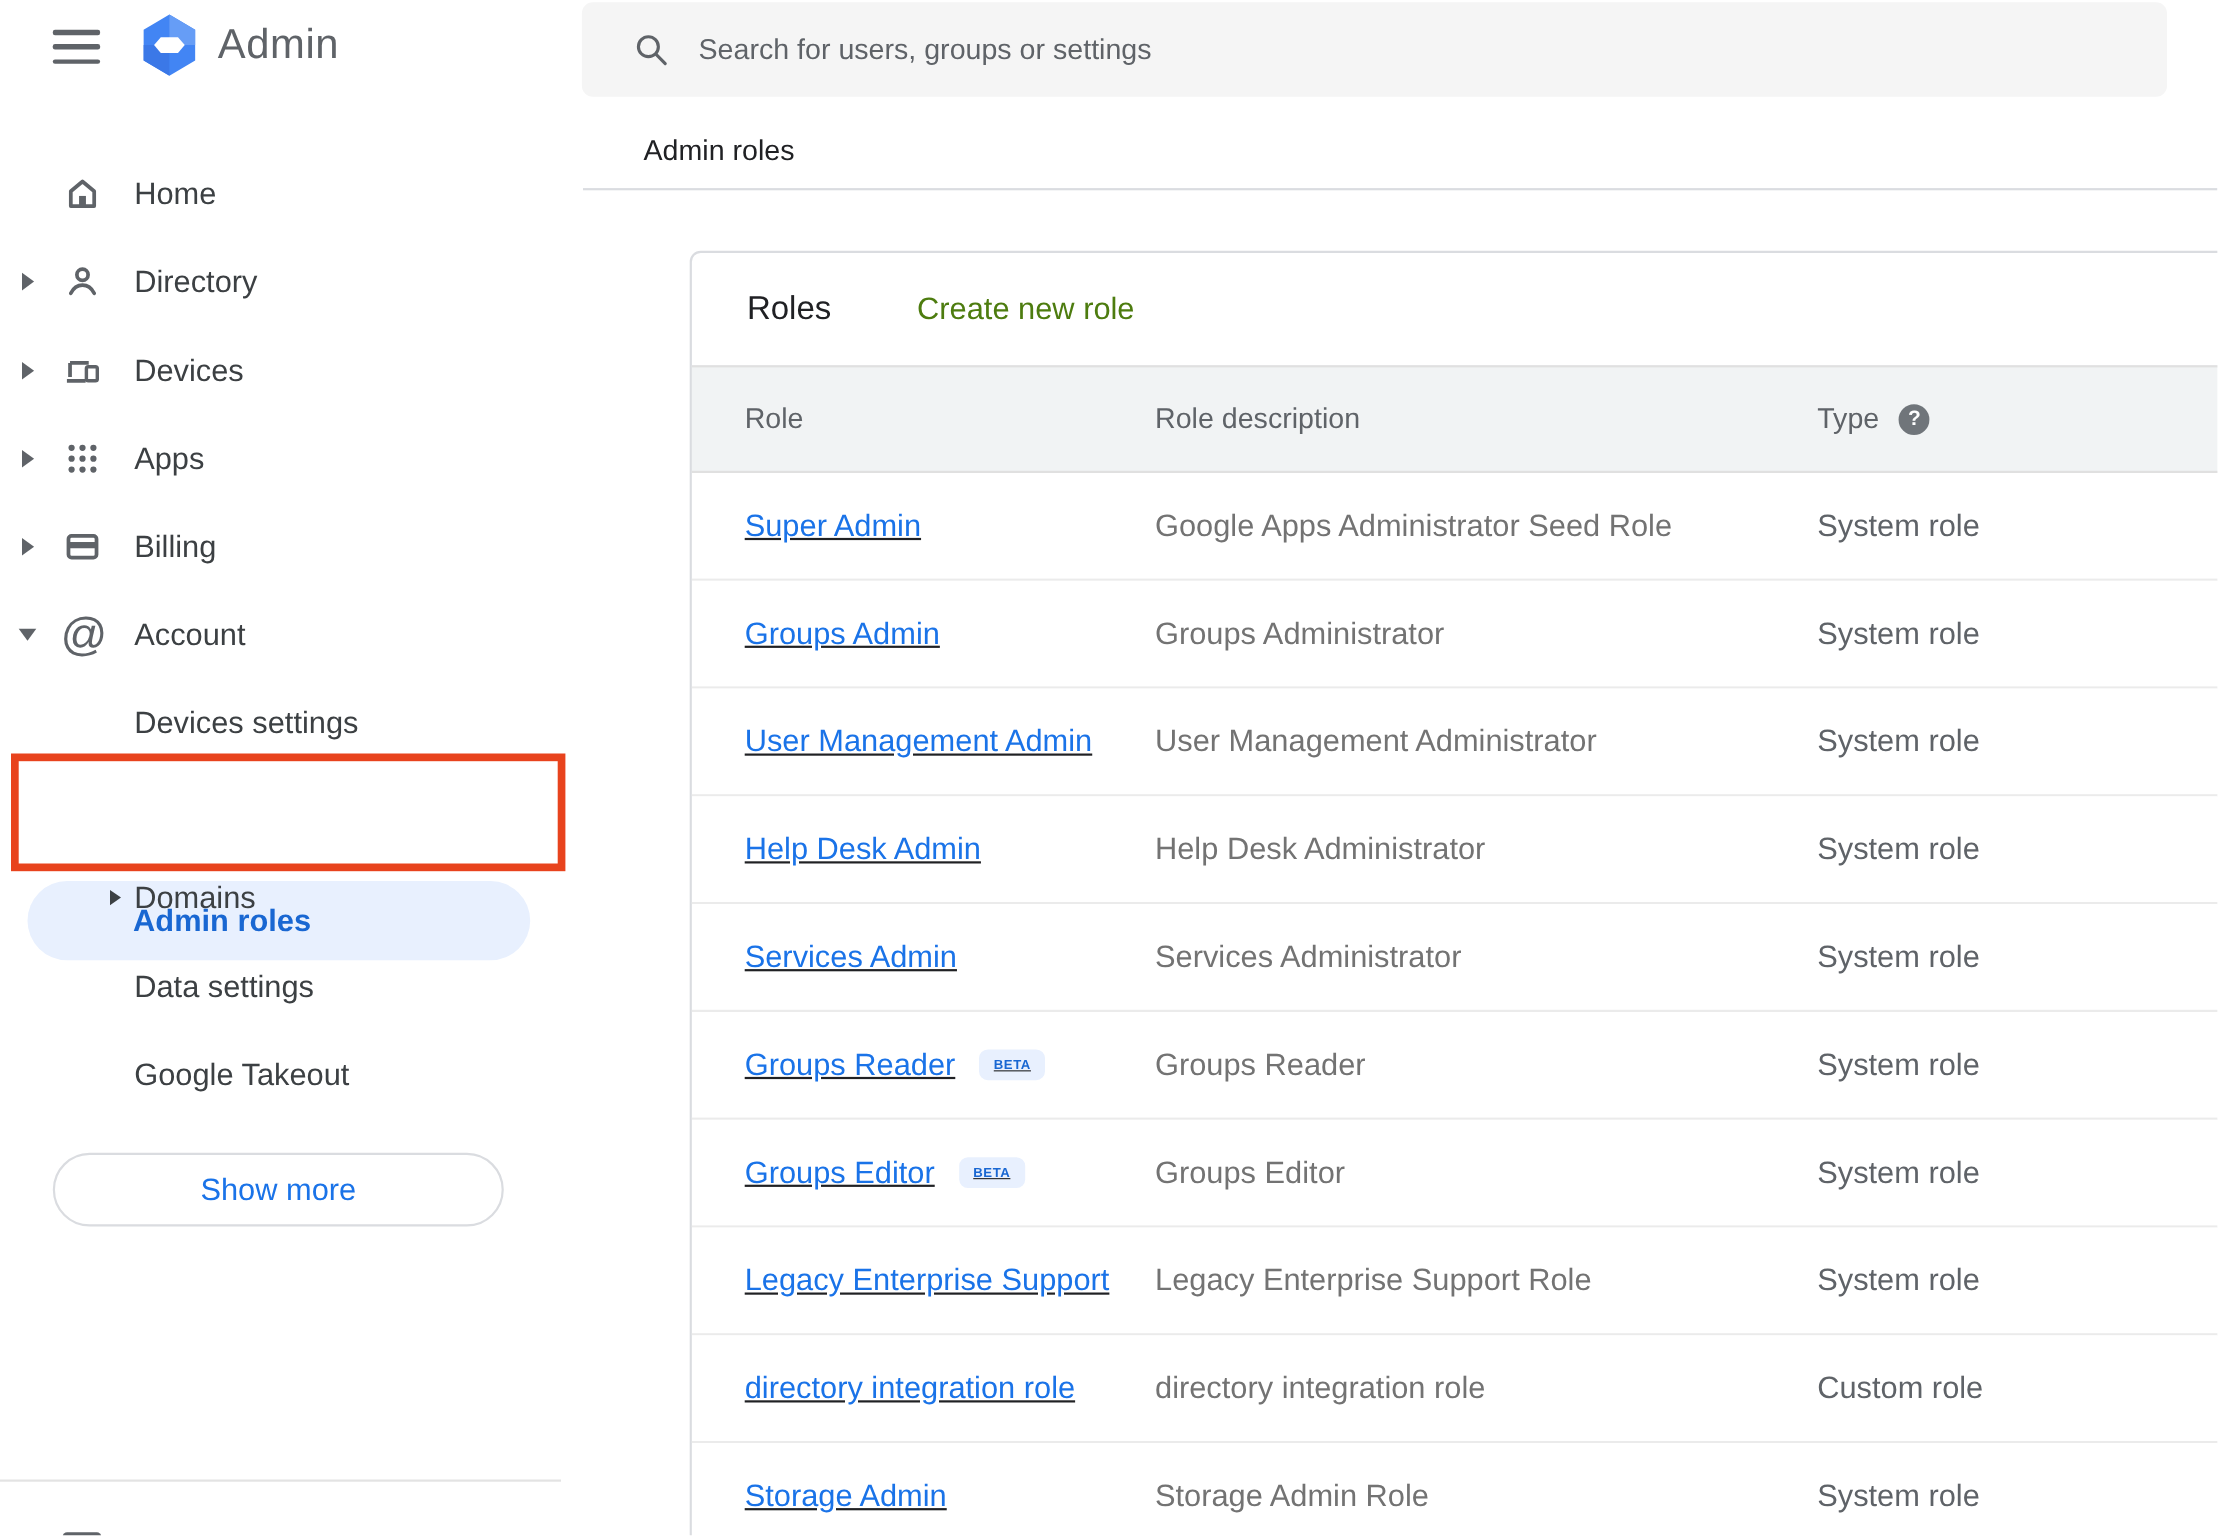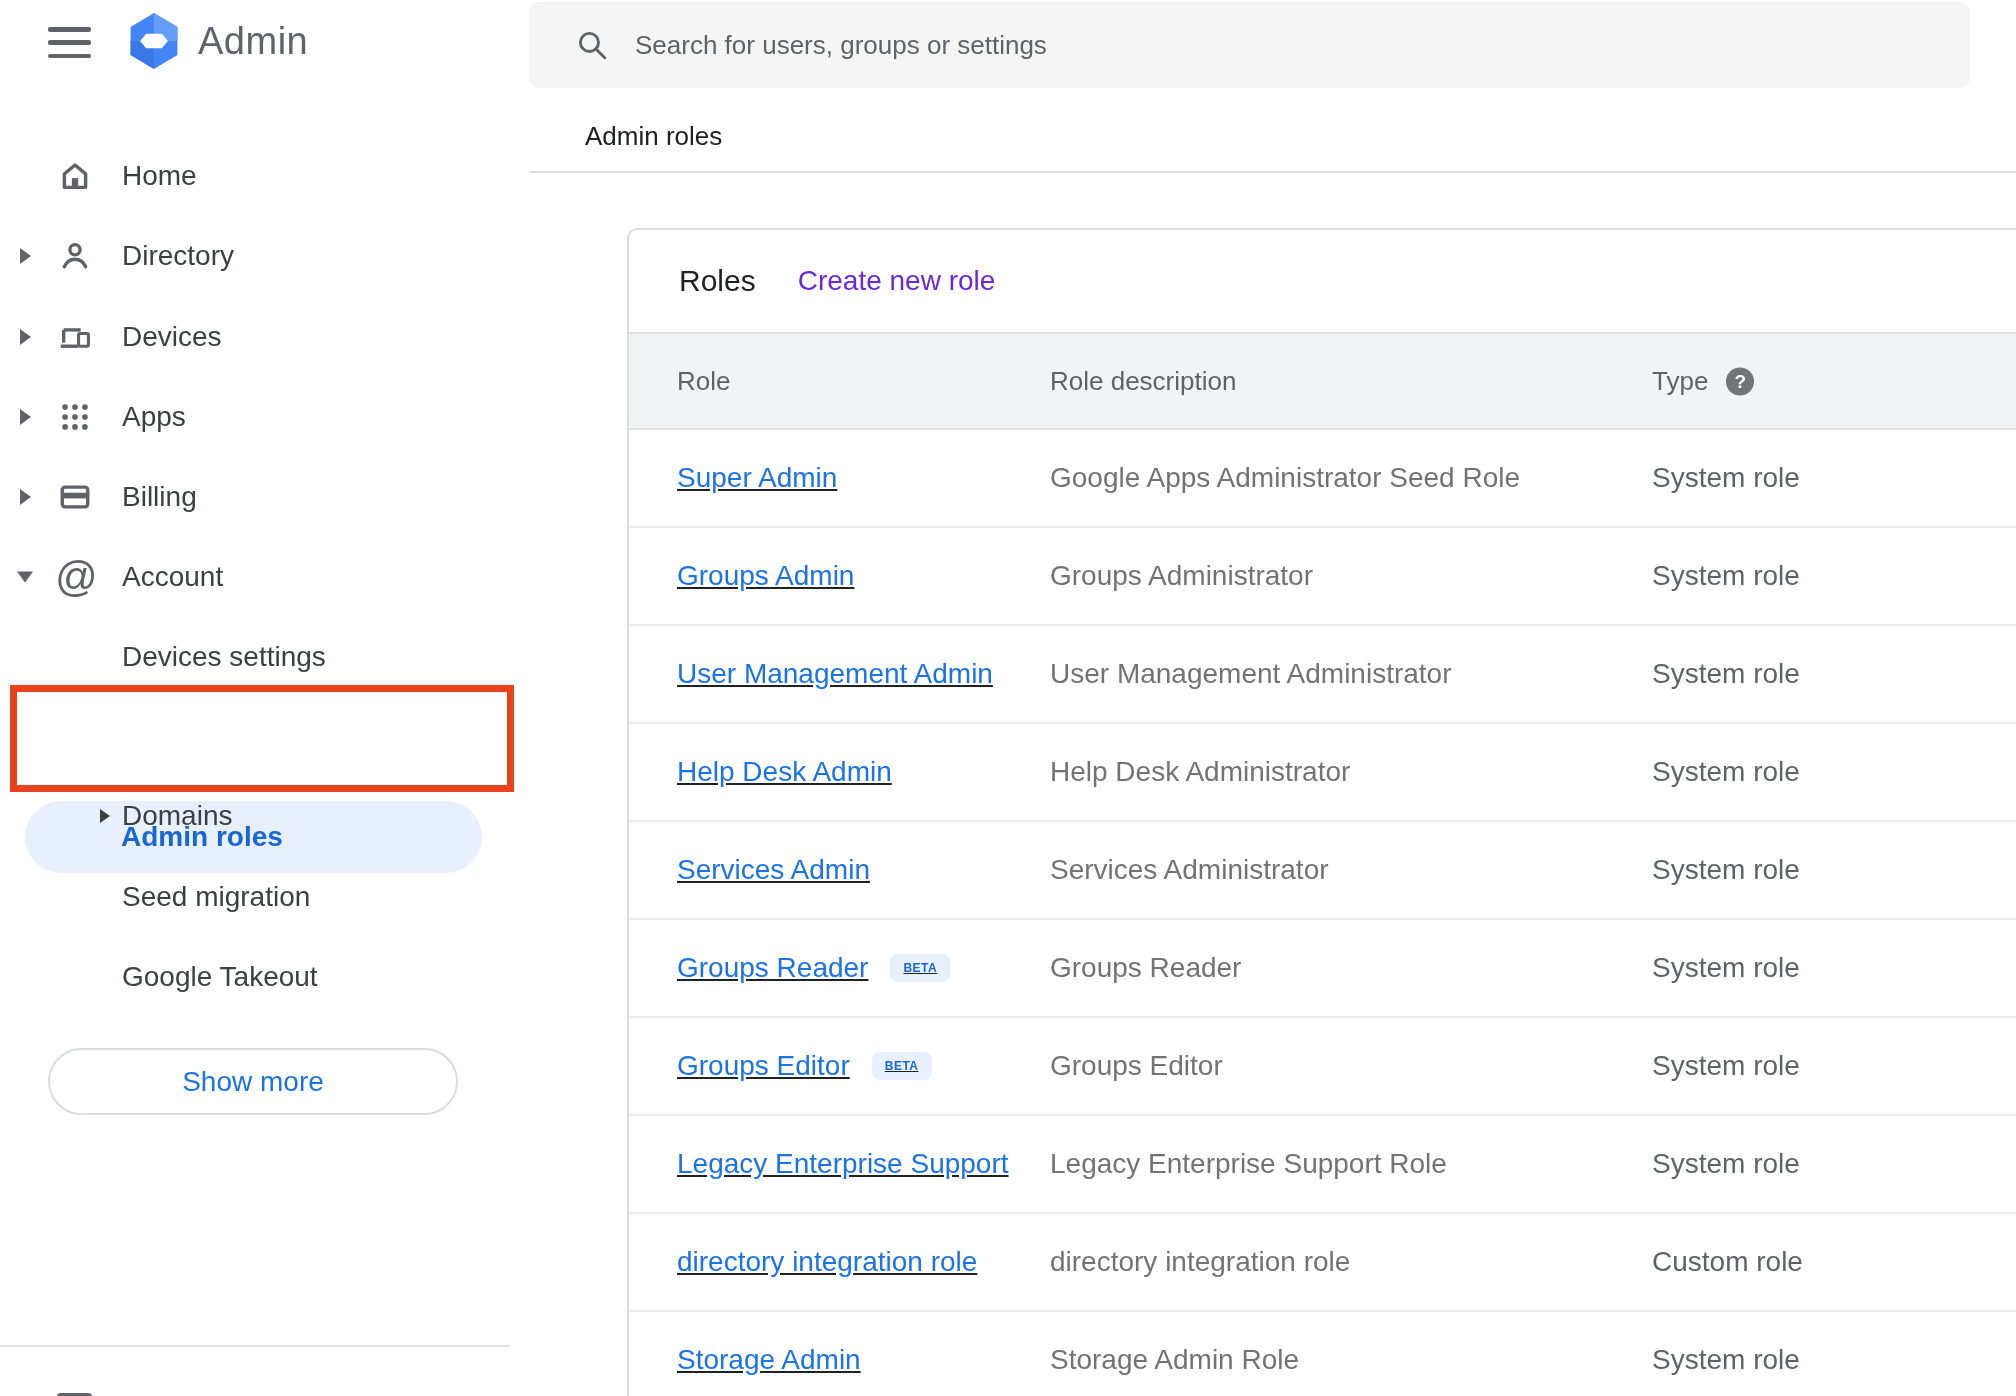--- a/index.html
+++ b/index.html
@@ -55,21 +55,21 @@
     background:#5f6368; border-radius:4px 4px 0 0; }
 
   
   .breadcrumb { position:absolute; left:585px; top:121px; font-size:26px; color:#202124; }
   .page-divider { position:absolute; left:530px; top:171px; width:1486px; height:2px; background:#dadce0; }
 
   .card { position:absolute; left:627px; top:228px; width:1420px; height:1200px;
     background:#fff; border:2px solid #dadce0; border-radius:10px 0 0 0; }
   .card-head { height:102px; display:flex; align-items:center; padding-left:50px; }
   .card-title { font-size:30px; font-weight:500; color:#202124; }
-  .create-link { margin-left:42px; font-size:28px; color:#6d28d9; text-decoration:none; cursor:pointer; }
+  .create-link { margin-left:78px; font-size:28px; color:#4d7c0f; text-decoration:none; cursor:pointer; }
 
   .thead { position:relative; height:98px; background:#f1f3f4;
     border-top:2px solid #e0e0e0; border-bottom:2px solid #e0e0e0; }
   .th { position:absolute; top:50%; transform:translateY(-50%); font-size:26px; color:#5f6368; }
   .th-role { left:48px; } .th-desc { left:421px; }
   .th-type { left:1023px; display:flex; align-items:center; gap:18px; }
   .help-icon { width:28px; height:28px; border-radius:50%; background:#70757a; color:#fff;
     font-size:19px; font-weight:bold; display:flex; align-items:center; justify-content:center; cursor:pointer; }
 
   .row { position:relative; height:98px; border-bottom:2px solid #ebebeb; background:#fff; }
@@ -188,21 +188,21 @@
     <div class="selected-pill">
       <span class="nav-label vc">Admin roles</span>
     </div>
 
     <div class="nav-item" style="top:680px">
       <span class="sub-arrow vc"></span>
       <span class="nav-label vc">Domains</span>
     </div>
 
     <div class="nav-item" style="top:761px">
-      <span class="nav-label vc">Seed migration</span>
+      <span class="nav-label vc">Data settings</span>
     </div>
 
     <div class="nav-item" style="top:841px">
       <span class="nav-label vc">Google Takeout</span>
     </div>
   </nav>
 
   <div class="annotation-box"></div>
 
   <button class="show-more">Show more</button>

